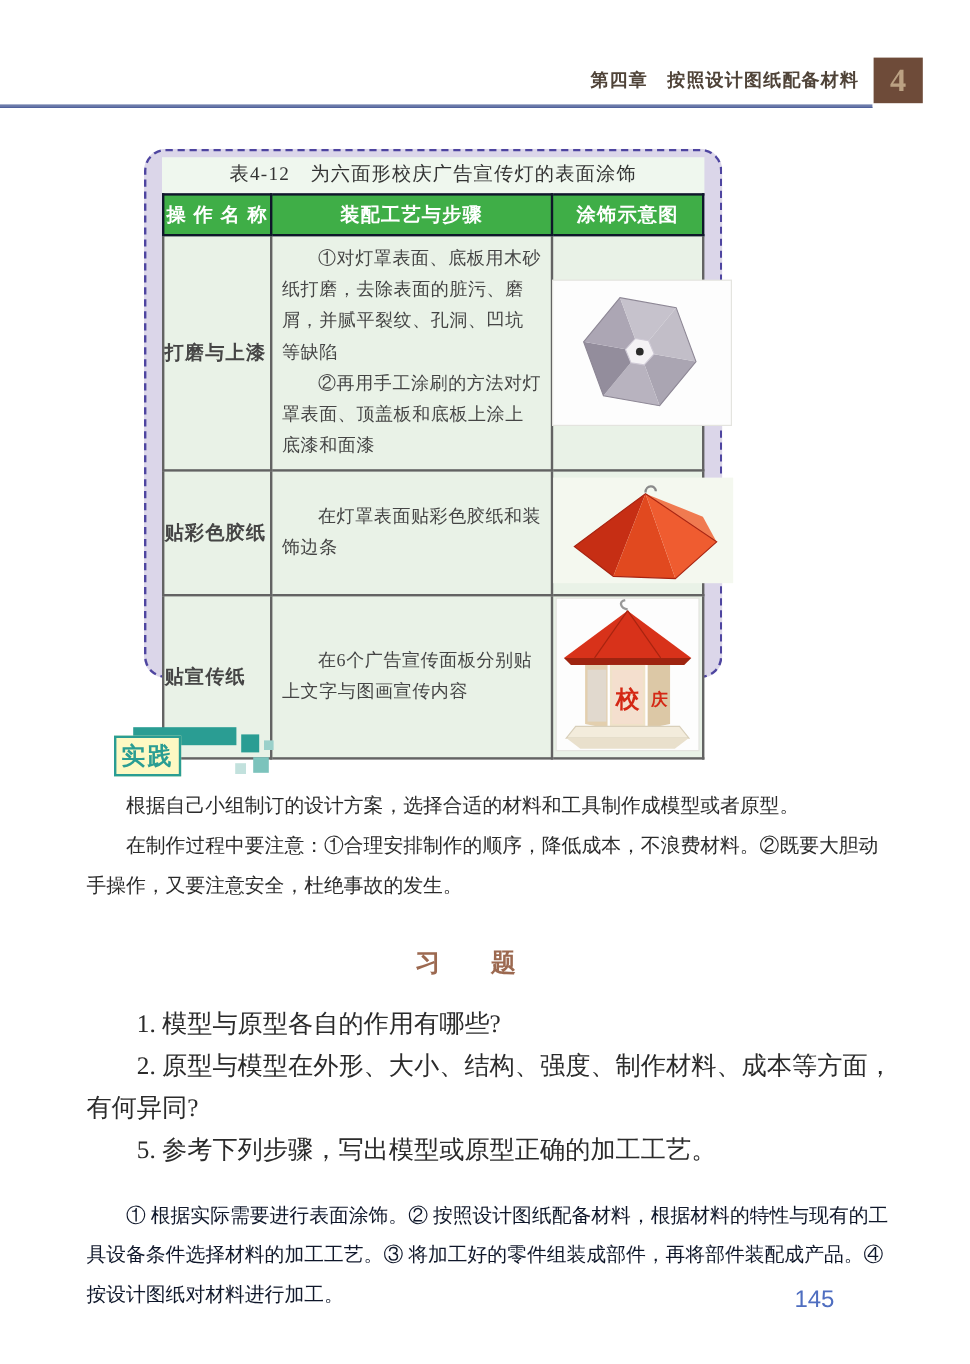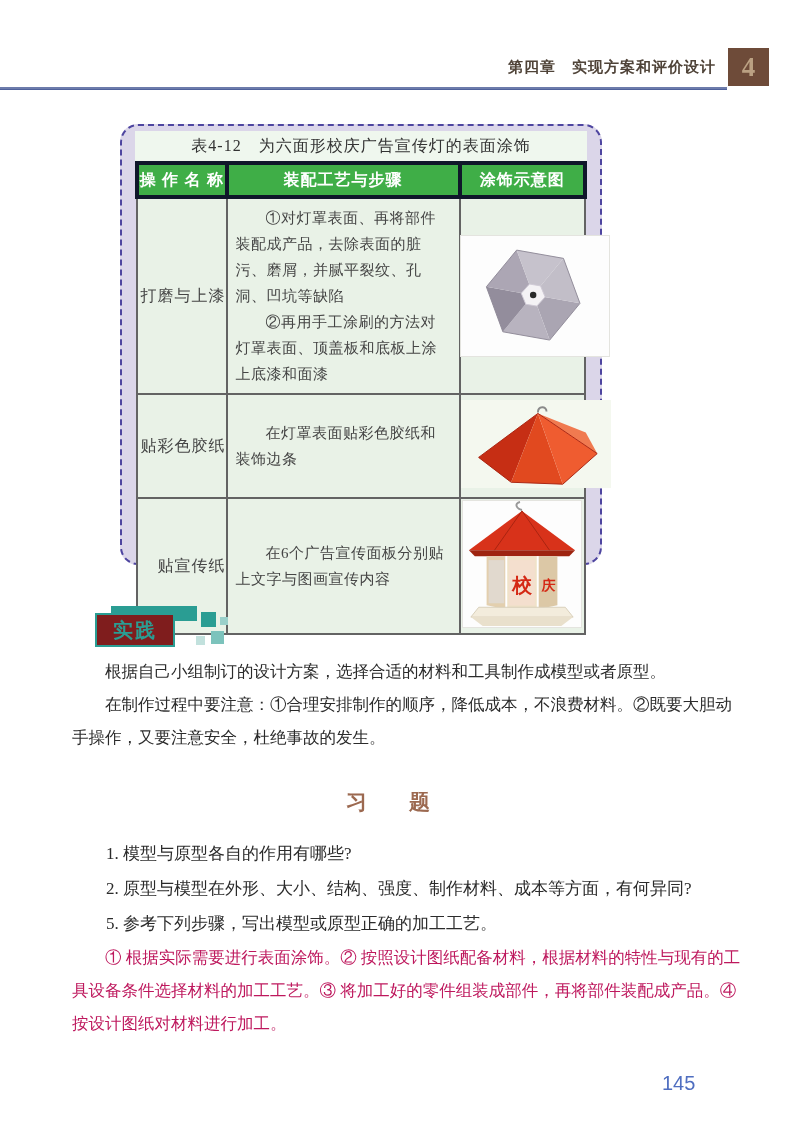--- a/index.html
+++ b/index.html
@@ -65,33 +65,33 @@
     border-collapse: collapse;
     table-layout: fixed;
   }
   table.spec th {
     background: #3fae47;
     color: #ffffff;
     font-family: "Liberation Sans", "DejaVu Sans", sans-serif;
     font-weight: bold;
     font-size: 16px;
     height: 34px;
-    border: 4px solid #0f172a;
+    border: 2px solid #0f172a;
     letter-spacing: 1px;
   }
   table.spec td {
     background: #e9f2e7;
     border: 2px solid #636363;
     vertical-align: middle;
     color: #454545;
   }
   .col-name  { width: 20%; }
   .col-steps { width: 52%; }
   .col-img   { width: 28%; }
-  td.op-name { text-align: right; font-size: 16px; letter-spacing: 1px; }
+  td.op-name { text-align: left; font-size: 16px; letter-spacing: 1px; font-weight: bold; }
   td.steps-cell { padding: 6px 8px; }
   td.steps-cell p {
     font-size: 15px;
     line-height: 26px;
     text-indent: 2em;
     letter-spacing: 0.5px;
   }
   td.img-cell { text-align: center; }
   .photo {
     display: inline-flex;
@@ -109,22 +109,22 @@
 
   
   .practice-label {
     position: absolute;
     top: 606px; left: 95px;
     width: 140px; height: 46px;
   }
   .pl-bar  { position: absolute; left: 16px; top: 0; width: 86px; height: 15px; background: #2a9d93; }
   .pl-box  {
     position: absolute; left: 0; top: 7px;
-    width: 80px; height: 34px;
-    background: #7f1d1d;
+    width: 56px; height: 34px;
+    background: #fef9c3;
     border: 2px solid #2a9d93;
     display: flex; align-items: center; justify-content: center;
     font-family: "Liberation Sans", "DejaVu Sans", sans-serif;
     font-weight: bold; font-size: 20px;
     color: #2a9d93; letter-spacing: 2px;
   }
   .pl-sq-a { position: absolute; left: 106px; top: 6px;  width: 15px; height: 15px; background: #2a9d93; }
   .pl-sq-b { position: absolute; left: 125px; top: 11px; width: 8px;  height: 8px;  background: #9ad0ca; }
   .pl-sq-c { position: absolute; left: 116px; top: 25px; width: 13px; height: 13px; background: #7cc3bc; }
   .pl-sq-d { position: absolute; left: 101px; top: 30px; width: 9px;  height: 9px;  background: #c2e1dd; }
@@ -147,45 +147,46 @@
     font-family: "Liberation Sans", "DejaVu Sans", sans-serif;
     font-weight: bold;
     font-size: 21px;
     color: #9c6950;
   }
   .exercises-body {
     position: absolute;
     top: 836px; left: 72px; width: 672px;
   }
   .exercises-body p.q {
-    font-size: 17px;
+    font-size: 21px;
     line-height: 35px;
     text-indent: 2em;
     color: #2b2b2b;
   }
   .exercises-body p.steps {
     font-size: 16.5px;
     line-height: 33px;
     text-indent: 2em;
-    color: #be185d;
+    color: #0f172a;
+    margin-top: 20px;
   }
   .page-number {
     position: absolute;
     top: 1072px; left: 662px; width: 100px;
     font-family: "Liberation Sans", "DejaVu Sans", sans-serif;
     font-size: 20px;
     color: #4f6ec0;
   }
 </style>
 </head>
 <body>
 
 <div class="page">
 
-  <div class="chapter-text">第四章　实现方案和评价设计</div>
+  <div class="chapter-text">第四章　按照设计图纸配备材料</div>
   <div class="chapter-box">
     <span>4</span>
   </div>
   <div class="header-rule"></div>
 
   <div class="panel">
     <div class="panel-title">表4-12　为六面形校庆广告宣传灯的表面涂饰</div>
     <table class="spec">
       <colgroup>
         <col class="col-name">
@@ -196,21 +197,21 @@
         <tr>
           <th>操 作 名 称</th>
           <th>装配工艺与步骤</th>
           <th>涂饰示意图</th>
         </tr>
       </thead>
       <tbody>
         <tr class="row1">
           <td class="op-name">打磨与上漆</td>
           <td class="steps-cell">
-            <p>①对灯罩表面、再将部件装配成产品，去除表面的脏污、磨屑，并腻平裂纹、孔洞、凹坑等缺陷</p>
+            <p>①对灯罩表面、底板用木砂纸打磨，去除表面的脏污、磨屑，并腻平裂纹、孔洞、凹坑等缺陷</p>
             <p>②再用手工涂刷的方法对灯罩表面、顶盖板和底板上涂上底漆和面漆</p>
           </td>
           <td class="img-cell">
             <span class="photo p1">
               <svg width="140" height="112" viewBox="0 0 150 122">
                 <polygon points="73,60 124,69 91,109" fill="#aaa5b2"></polygon>
                 <polygon points="73,60 91,109 40,100" fill="#b8b3bf"></polygon>
                 <polygon points="73,60 40,100 22,51" fill="#938d9c"></polygon>
                 <polygon points="73,60 22,51 55,11" fill="#aca6b4"></polygon>
                 <polygon points="73,60 55,11 106,20" fill="#c6c2cc"></polygon>

